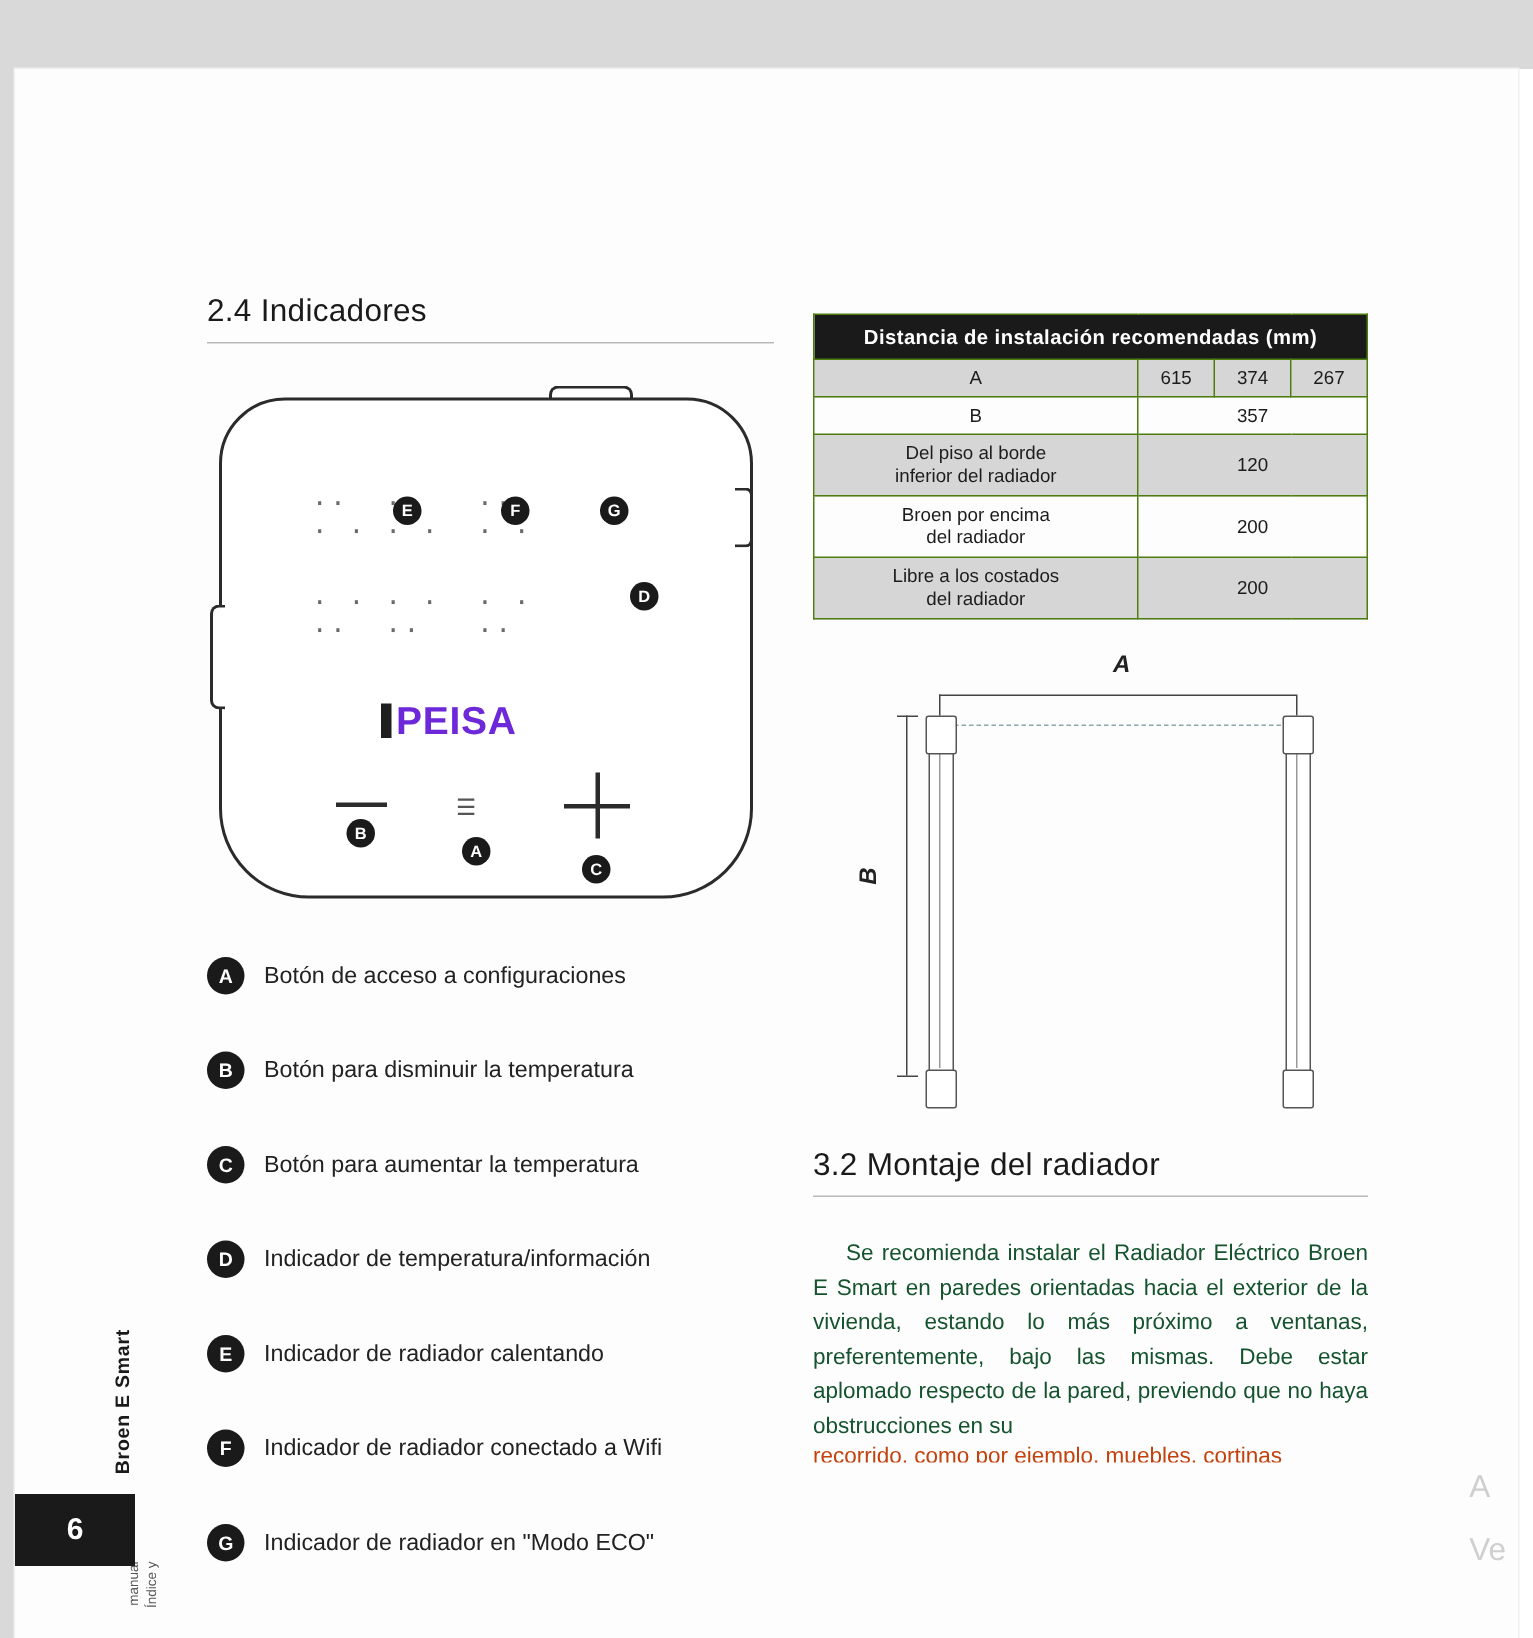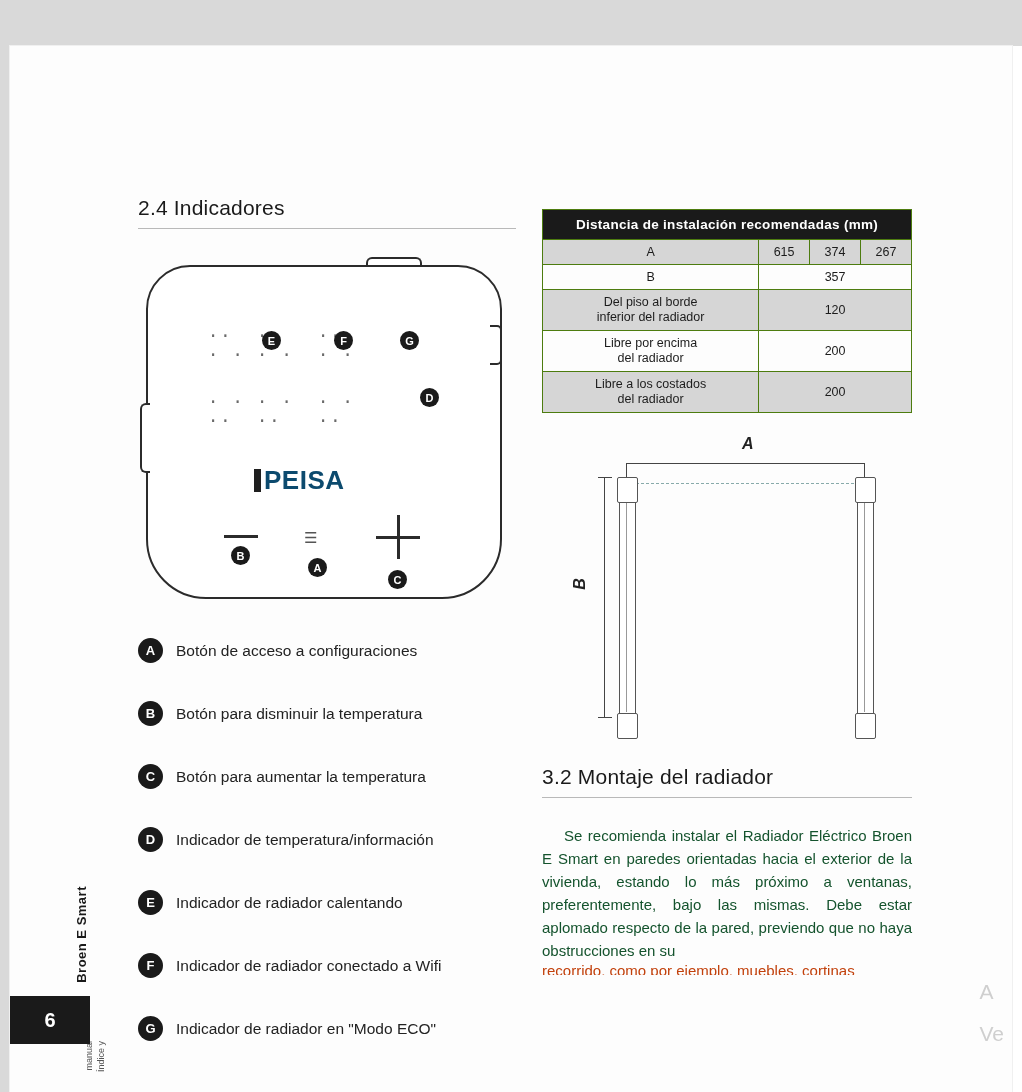--- a/index.html
+++ b/index.html
@@ -87,21 +87,21 @@
     font-family:"DejaVu Sans Mono", monospace;
     font-size:76px;letter-spacing:4px;color:#cfcfcf;font-weight:bold;
   }
   .digits-dots{
     position:absolute;left:70px;top:84px;width:200px;height:92px;
     color:#6a6a6a;font-size:17px;line-height:19px;letter-spacing:2px;
     font-family:"DejaVu Sans Mono", monospace;
   }
   .brand{
     position:absolute;left:116px;top:222px;
-    font-size:26px;font-weight:bold;color:#0c4a6e;letter-spacing:0.5px;
+    font-size:26px;font-weight:bold;color:#6d28d9;letter-spacing:0.5px;
   }
   .brand-bar{
     display:inline-block;width:7px;height:23px;background:#1f1f1f;
     vertical-align:-3px;margin-right:3px;
   }
   .ico-minus{
     position:absolute;left:86px;top:292px;width:34px;height:3px;background:#2b2b2b;
   }
   .ico-plus{
     position:absolute;left:238px;top:272px;width:44px;height:44px;
@@ -289,21 +289,21 @@
           </tr>
           <tr class="row-shade">
             <td class="two-line">
               <span>Del piso al borde</span><br>
               <span>inferior del radiador</span>
             </td>
             <td colspan="3">120</td>
           </tr>
           <tr>
             <td class="two-line">
-              <span>Libre por encima</span><br>
+              <span>Broen por encima</span><br>
               <span>del radiador</span>
             </td>
             <td colspan="3">200</td>
           </tr>
           <tr class="row-shade">
             <td class="two-line">
               <span>Libre a los costados</span><br>
               <span>del radiador</span>
             </td>
             <td colspan="3">200</td>

